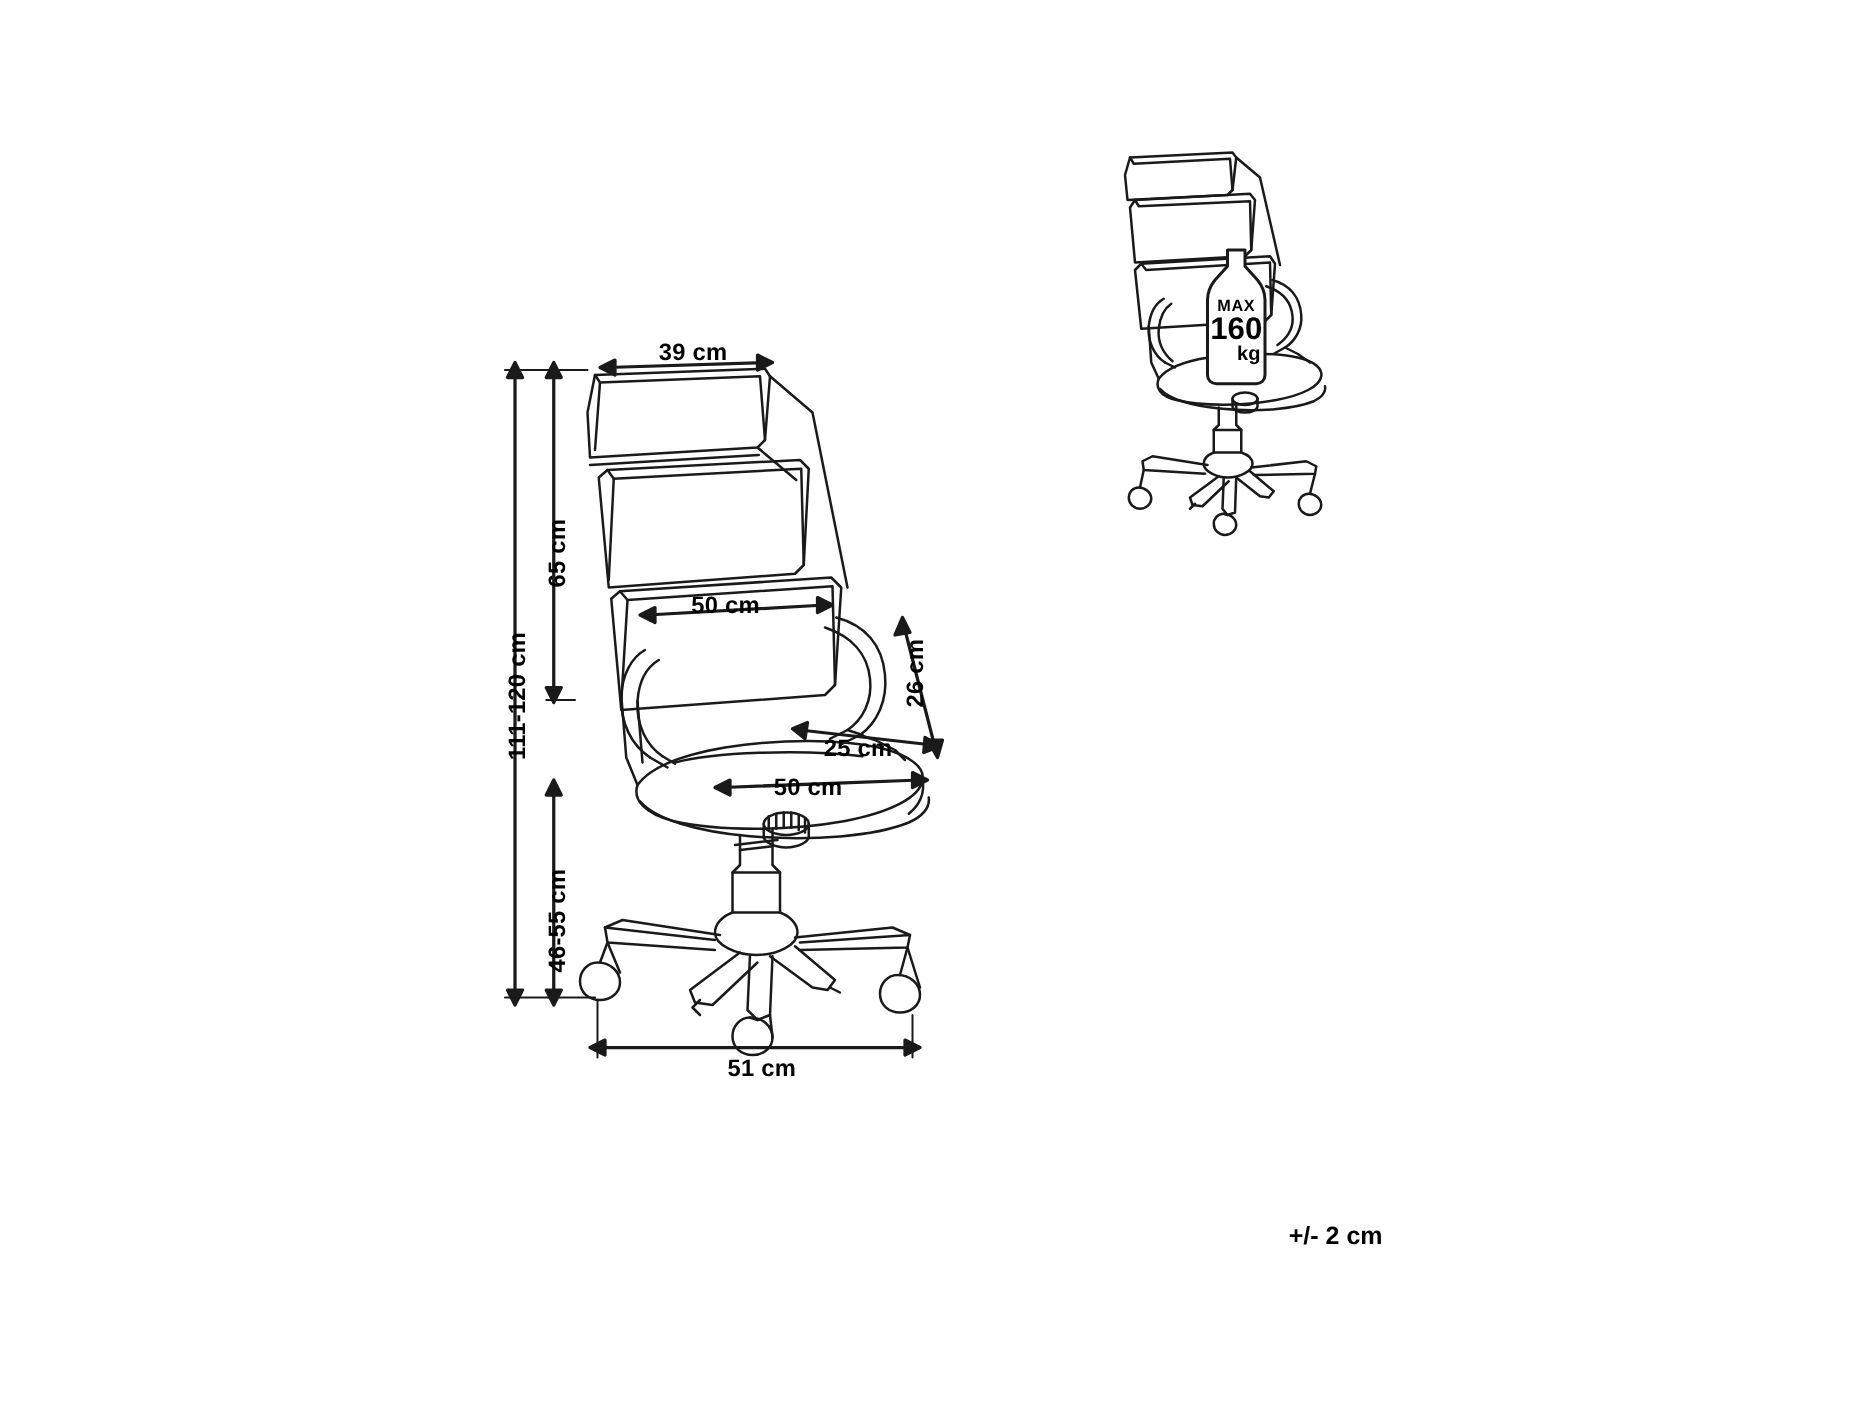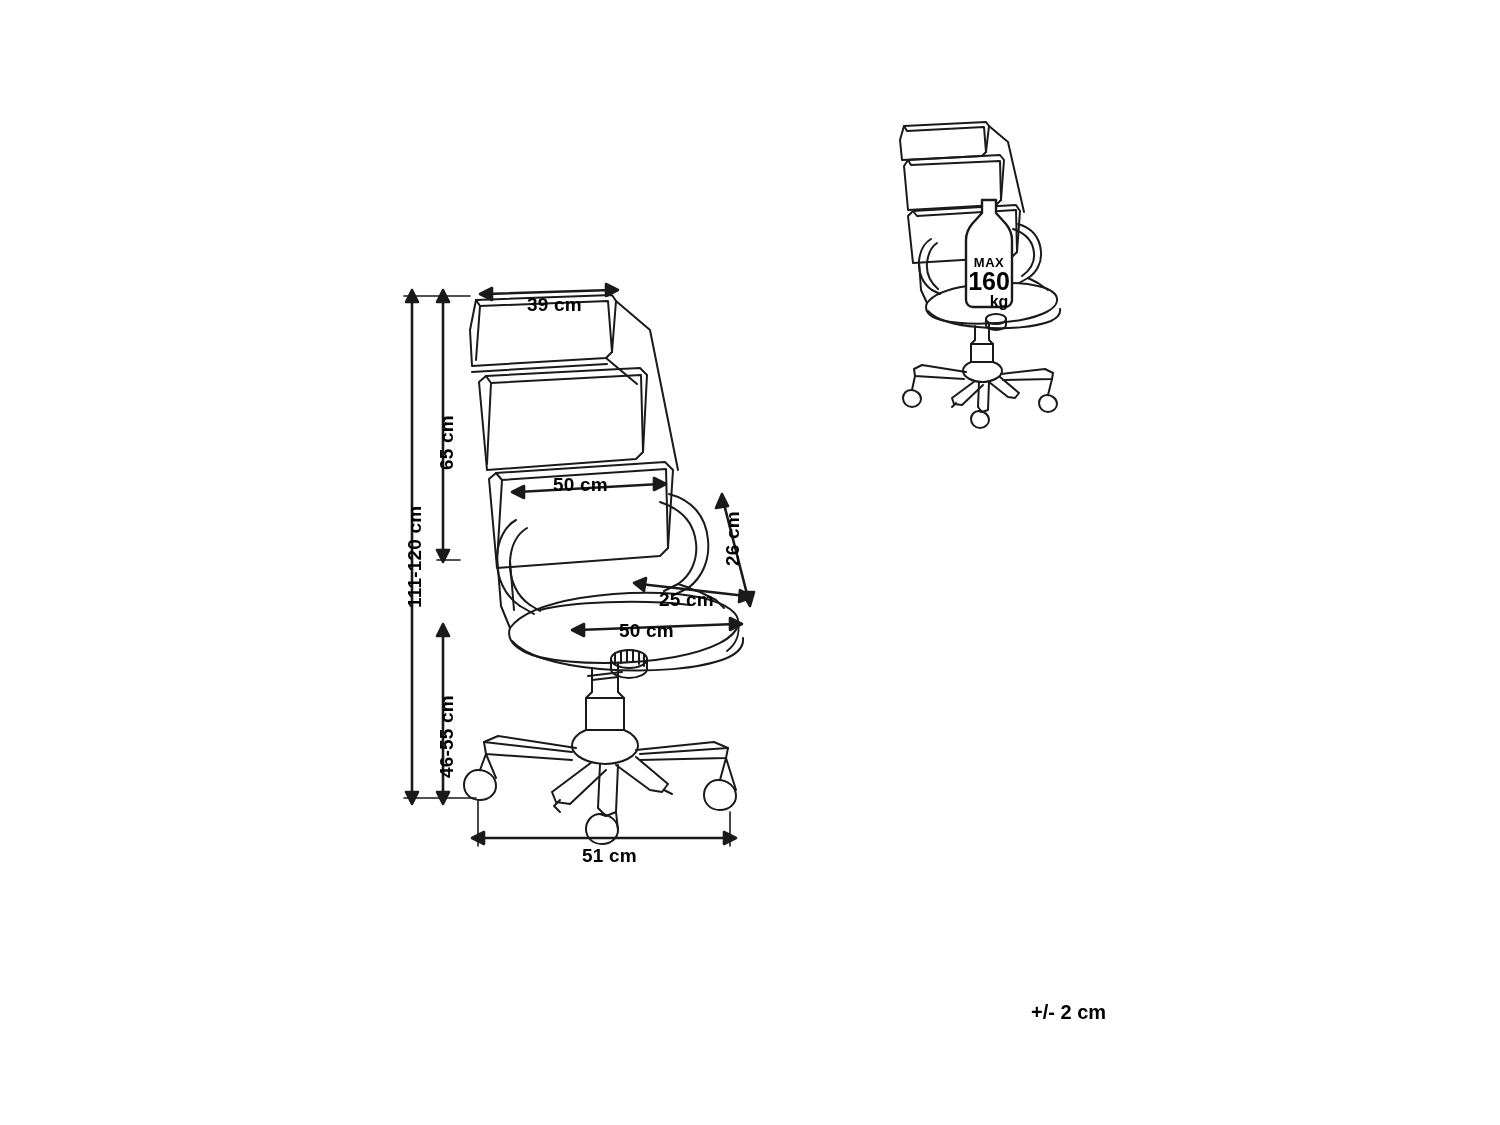--- a/index.html
+++ b/index.html
@@ -38,28 +38,26 @@
   }
   .dim-label.vert {
     transform-origin: 0 0;
   }
   .tolerance {
     position: absolute;
     font-weight: bold;
     font-size: 20px;
     color: #000000;
     white-space: nowrap;
-    margin-top: 23px;
   }
   .weight-badge {
     position: absolute;
     text-align: center;
     color: #000000;
     line-height: 1.0;
-    margin-top: 18px;
   }
   .weight-badge .max {
     font-size: 13px;
     font-weight: bold;
     letter-spacing: 0.5px;
   }
   .weight-badge .val {
     font-size: 25px;
     font-weight: bold;
   }
@@ -243,21 +241,21 @@
 
     </g>
   </svg>
 
   <div class="dim-label vert" style="left:404px; top:608px; transform:rotate(-90deg);">111-120 cm</div>
 
   <div class="dim-label vert" style="left:436px; top:470px; transform:rotate(-90deg);">65 cm</div>
 
   <div class="dim-label vert" style="left:436px; top:778px; transform:rotate(-90deg);">46-55 cm</div>
 
-  <div class="dim-label" style="left:527px; top:294px;">39 cm</div>
+  <div class="dim-label" style="left:527px; top:272px;">39 cm</div>
 
   <div class="dim-label" style="left:553px; top:474px;">50 cm</div>
 
   <div class="dim-label vert" style="left:722px; top:566px; transform:rotate(-90deg);">26 cm</div>
 
   <div class="dim-label" style="left:659px; top:589px;">25 cm</div>
 
   <div class="dim-label" style="left:619px; top:620px;">50 cm</div>
 
   <div class="dim-label" style="left:582px; top:845px;">51 cm</div>

